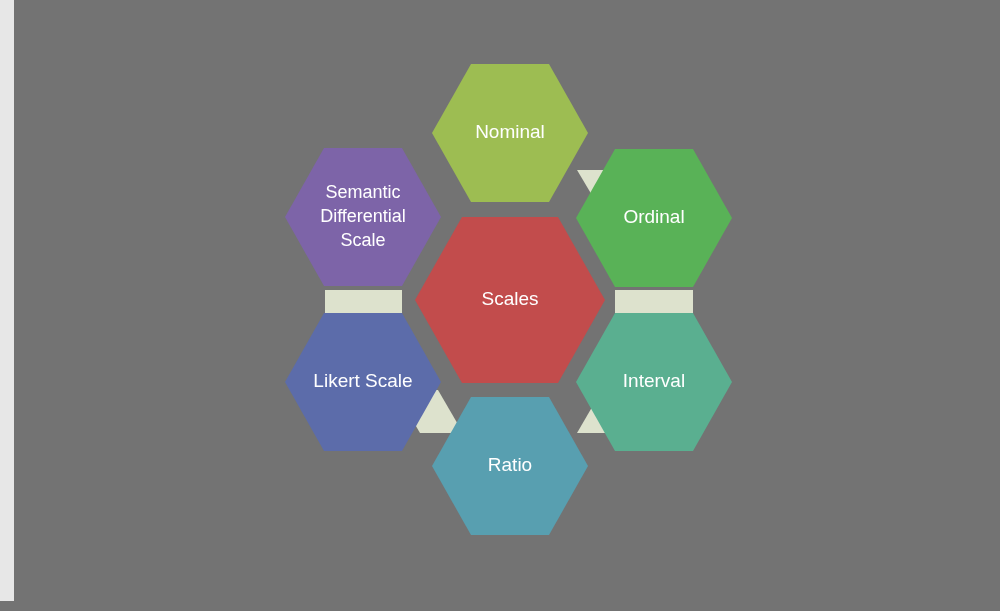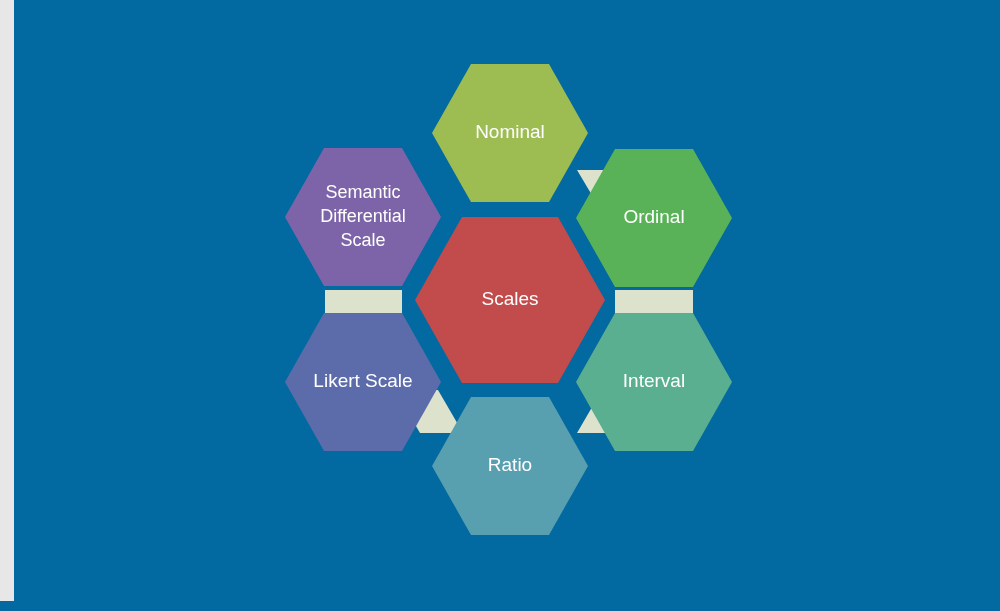--- a/index.html
+++ b/index.html
@@ -10,21 +10,21 @@
     width: 1000px;
     height: 611px;
     background: #ffffff;
     font-family: "Liberation Sans", sans-serif;
     overflow: hidden;
   }
   #canvas {
     position: relative;
     width: 1000px;
     height: 611px;
-    background: #0369a1;
+    background: #737373;
   }
   #left-gutter {
     position: absolute;
     left: 0;
     top: 0;
     width: 14px;
     height: 601px;
     background: #e7e7e7;
   }
   #diagram-svg {

